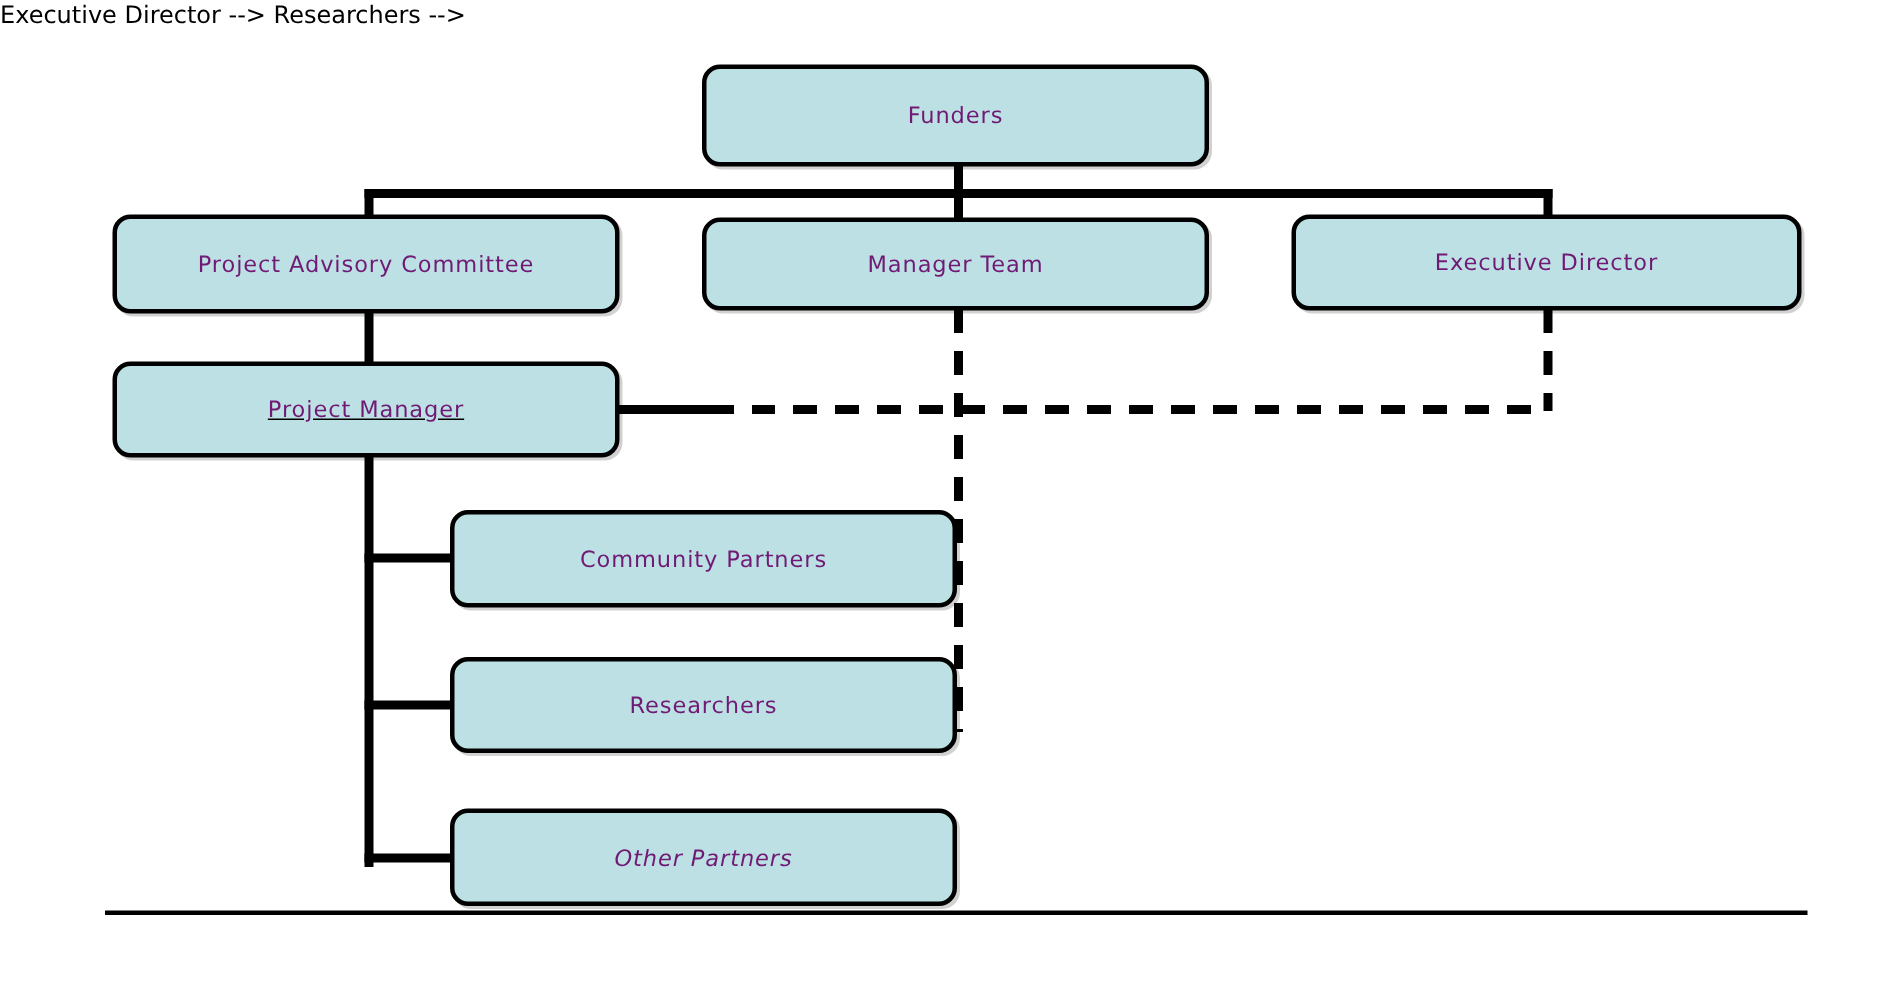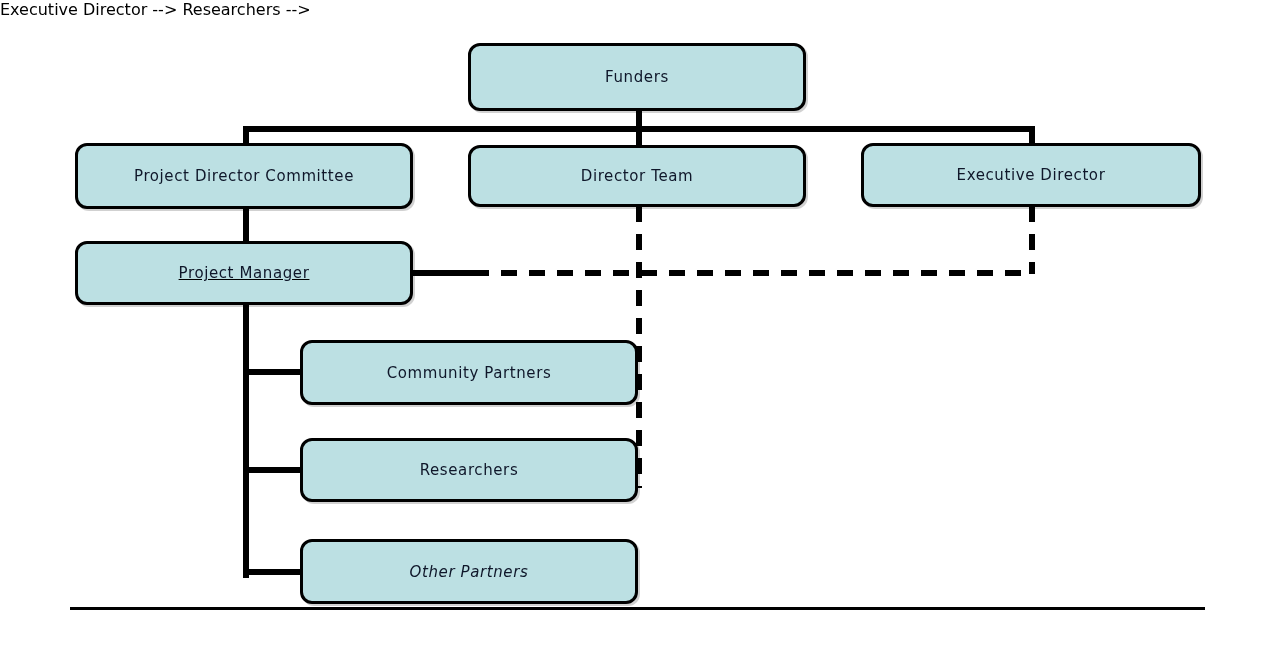--- a/index.html
+++ b/index.html
@@ -26,21 +26,21 @@
     border-radius: 12px;
     display: flex;
     align-items: center;
     justify-content: center;
     z-index: 5;
     box-shadow: 2px 2px 0px rgba(0,0,0,0.18);
   }
   .node-label {
     font-family: "DejaVu Sans", sans-serif;
     font-size: 15px;
-    color: #0f172a;
+    color: #701a75;
     letter-spacing: 0.6px;
     text-align: center;
     line-height: 1.2;
     white-space: nowrap;
     user-select: none;
   }
   .conn {
     position: absolute;
     background: #000000;
     z-index: 2;
@@ -121,25 +121,25 @@
    Researchers --&gt;
   <div class="dash-v" style="left:636px; top:206px; height:282px;"></div>
 
   
 
   <div class="node-box" style="left:468px; top:43px; width:338px; height:68px;">
     <span class="node-label">Funders</span>
   </div>
 
   <div class="node-box" style="left:75px; top:143px; width:338px; height:66px;">
-    <span class="node-label">Project Director Committee</span>
+    <span class="node-label">Project Advisory Committee</span>
   </div>
 
   <div class="node-box" style="left:468px; top:145px; width:338px; height:62px;">
-    <span class="node-label">Director Team</span>
+    <span class="node-label">Manager Team</span>
   </div>
 
   <div class="node-box" style="left:861px; top:143px; width:340px; height:64px;">
     <span class="node-label">Executive Director</span>
   </div>
 
   <div class="node-box" style="left:75px; top:241px; width:338px; height:64px;text-decoration:underline;">
     <span class="node-label">Project Manager</span>
   </div>
 

